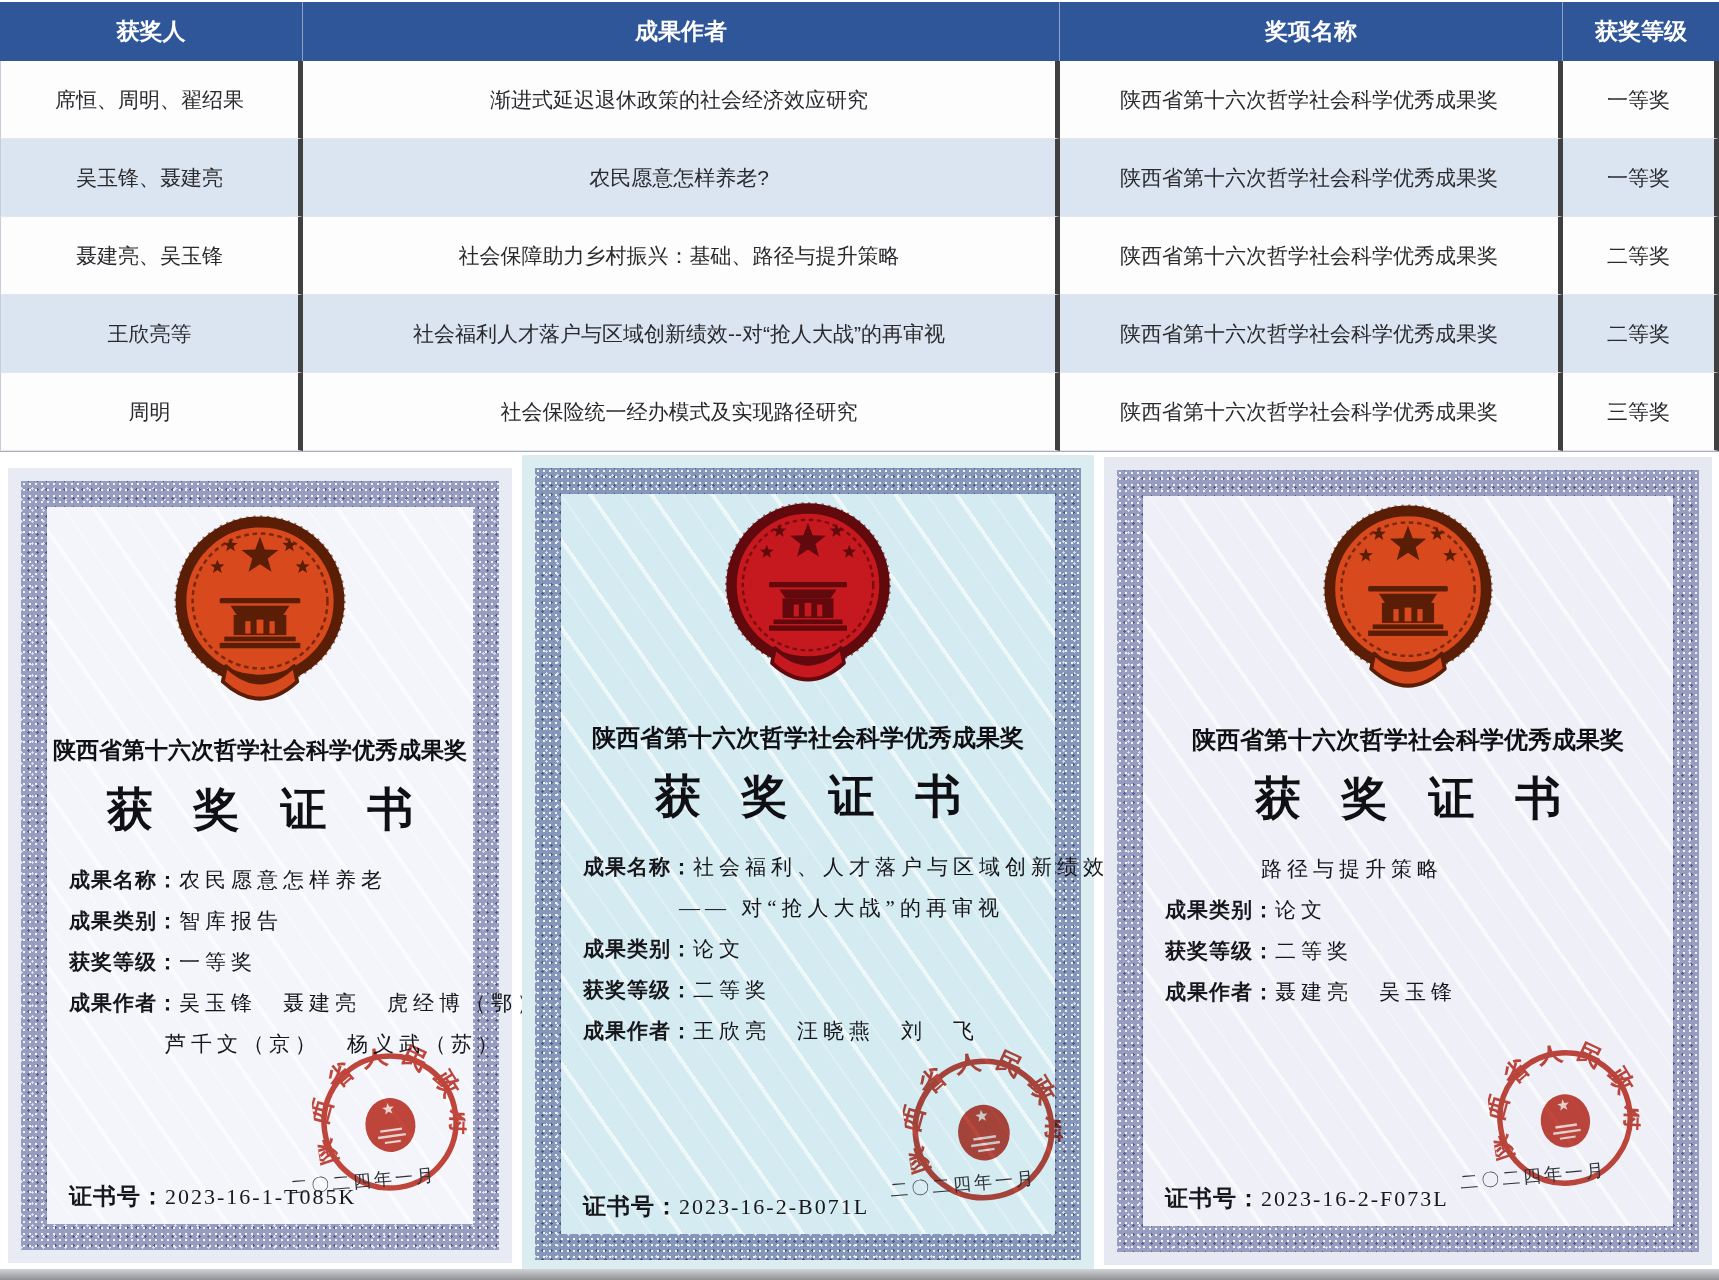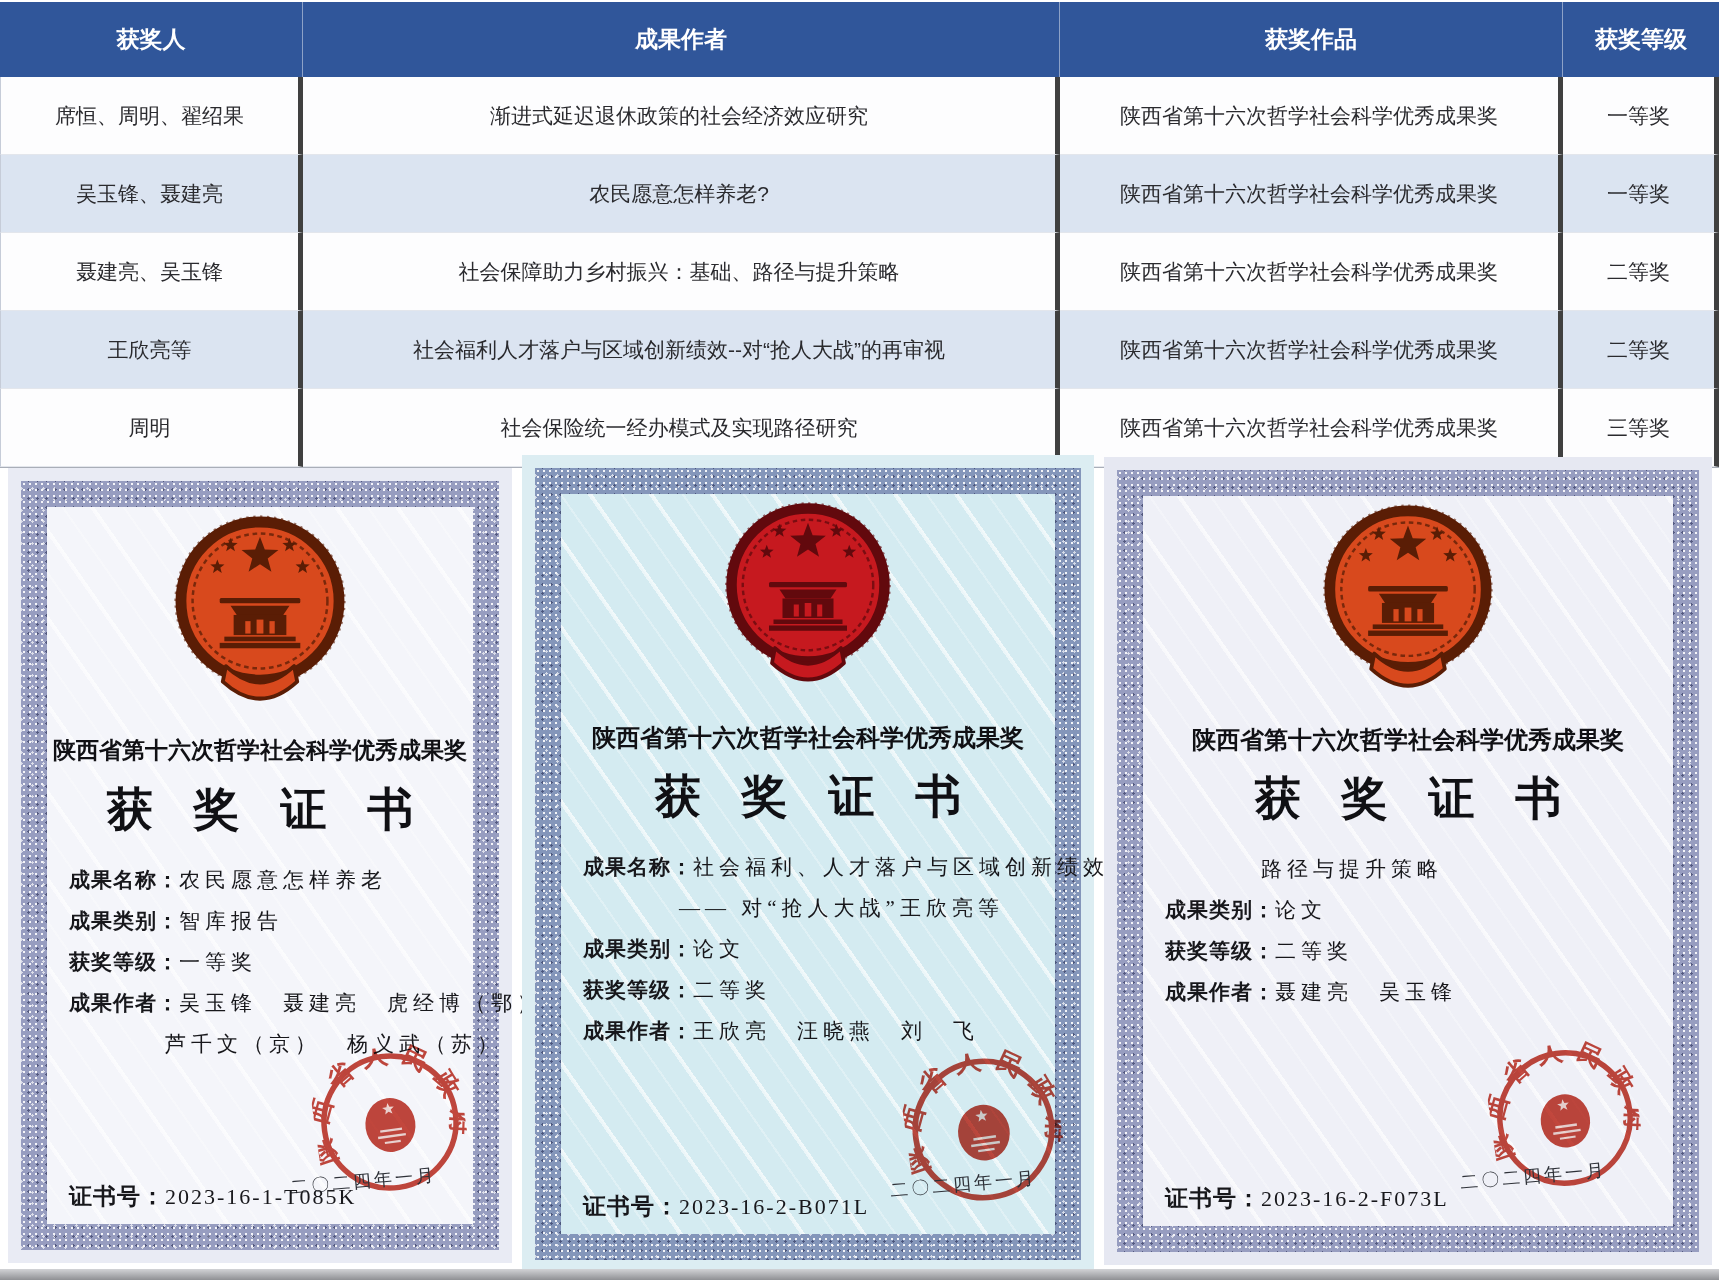--- a/index.html
+++ b/index.html
@@ -2,21 +2,21 @@
 <html><head>
 <meta charset="utf-8">
 <style>
   html,body{margin:0;padding:0;}
   body{width:1719px;height:1280px;position:relative;background:#ffffff;overflow:hidden;
        font-family:"Liberation Sans",sans-serif;}
 
   
   .tbl{position:absolute;left:0;top:2px;width:1719px;border-bottom:1px solid #a9aeb8;}
   .tr{display:grid;grid-template-columns:303px 757px 503px 156px;}
-  .th{height:75px;background:#30569a;color:#ffffff;font-weight:bold;font-size:23px;
+  .th{height:59px;background:#30569a;color:#ffffff;font-weight:bold;font-size:23px;
       display:flex;align-items:center;justify-content:center;
       border-right:1px solid rgba(255,255,255,.45);}
   .th:last-child{border-right:none;}
   .td{height:78px;font-size:21px;color:#2a2a2e;display:flex;align-items:center;justify-content:center;
       border-right:5px solid #404040;border-bottom:1px solid #e3e6ec;text-align:center;padding:0 8px;box-sizing:border-box;}
   .td:first-child{border-left:1px solid #c6ccd8;}
   .row-a{background:#fdfdfe;}
   .row-b{background:#dbe4f1;}
 
   
@@ -80,21 +80,21 @@
   .bottom-bar{position:absolute;left:0;right:0;bottom:0;height:11px;
       background:linear-gradient(#d2d3d6,#8f9094);}
 </style>
 </head>
 <body>
 
 <div class="tbl">
   <div class="tr">
     <div class="th">获奖人</div>
     <div class="th">成果作者</div>
-    <div class="th">获奖作品</div>
+    <div class="th">奖项名称</div>
     <div class="th">获奖等级</div>
   </div>
   <div class="tr row-a">
     <div class="td">席恒、周明、翟绍果</div>
     <div class="td">渐进式延迟退休政策的社会经济效应研究</div>
     <div class="td">陕西省第十六次哲学社会科学优秀成果奖</div>
     <div class="td">一等奖</div>
   </div>
   <div class="tr row-b">
     <div class="td">吴玉锋、聂建亮</div>
@@ -202,21 +202,21 @@
         <rect x="57.8" y="70" width="4.4" height="9"></rect>
         <rect x="50.5" y="71" width="3.4" height="8"></rect>
         <rect x="66.1" y="71" width="3.4" height="8"></rect>
       </g>
       <path d="M38 100 Q60 121 82 100 L84 110 Q60 132 36 110 Z" style="fill:var(--emb);stroke:var(--embd)" stroke-width="2.5" stroke-linejoin="round"></path>
     </svg>
     <div class="cert-title">陕西省第十六次哲学社会科学优秀成果奖</div>
     <div class="cert-heading">获 奖 证 书</div>
     <div class="fields">
       <div class="fline"><span class="flabel">成果名称：</span><span class="fvalue">社会福利、人才落户与区域创新绩效</span></div>
-      <div class="fline fcont"><span class="fvalue">—— 对“抢人大战”王欣亮等</span></div>
+      <div class="fline fcont"><span class="fvalue">—— 对“抢人大战”的再审视</span></div>
       <div class="fline"><span class="flabel">成果类别：</span><span class="fvalue">论文</span></div>
       <div class="fline"><span class="flabel">获奖等级：</span><span class="fvalue">二等奖</span></div>
       <div class="fline"><span class="flabel">成果作者：</span><span class="fvalue">王欣亮　汪晓燕　刘　飞</span></div>
     </div>
     <svg class="seal" width="155" height="155" viewBox="0 0 150 150">
       <circle cx="75" cy="75" r="66" fill="none" stroke="#c23a2e" stroke-width="5.5"></circle>
       <path id="sealarc2" d="M 16 97 A 62 62 0 1 1 134 97" fill="none"></path>
       <text font-size="25" font-weight="bold" fill="#c23a2e" letter-spacing="11" font-family="Liberation Serif,serif">
         <textPath href="#sealarc2" startOffset="50%" text-anchor="middle">陕西省人民政府</textPath>
       </text>

